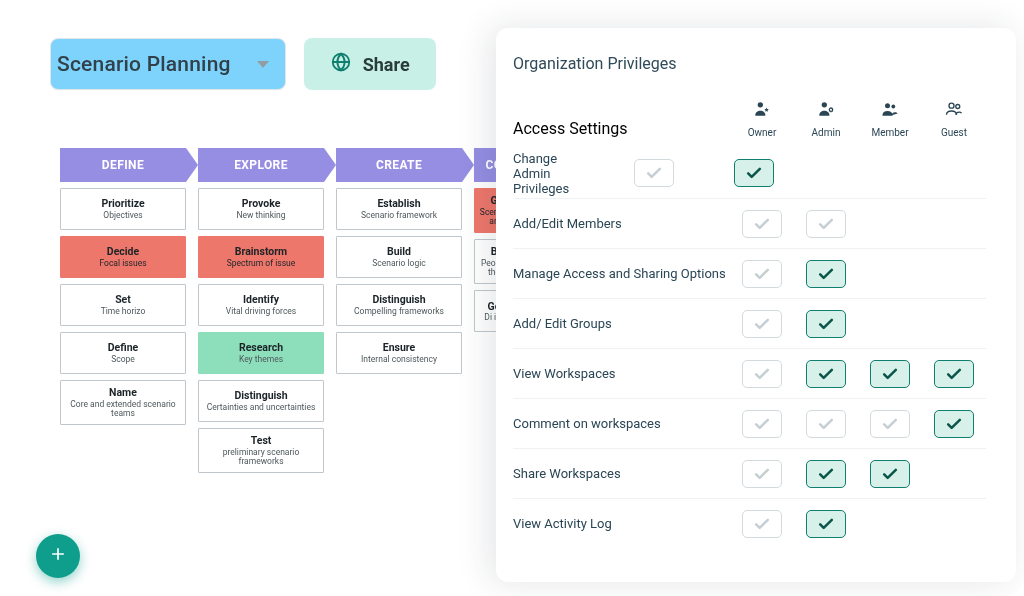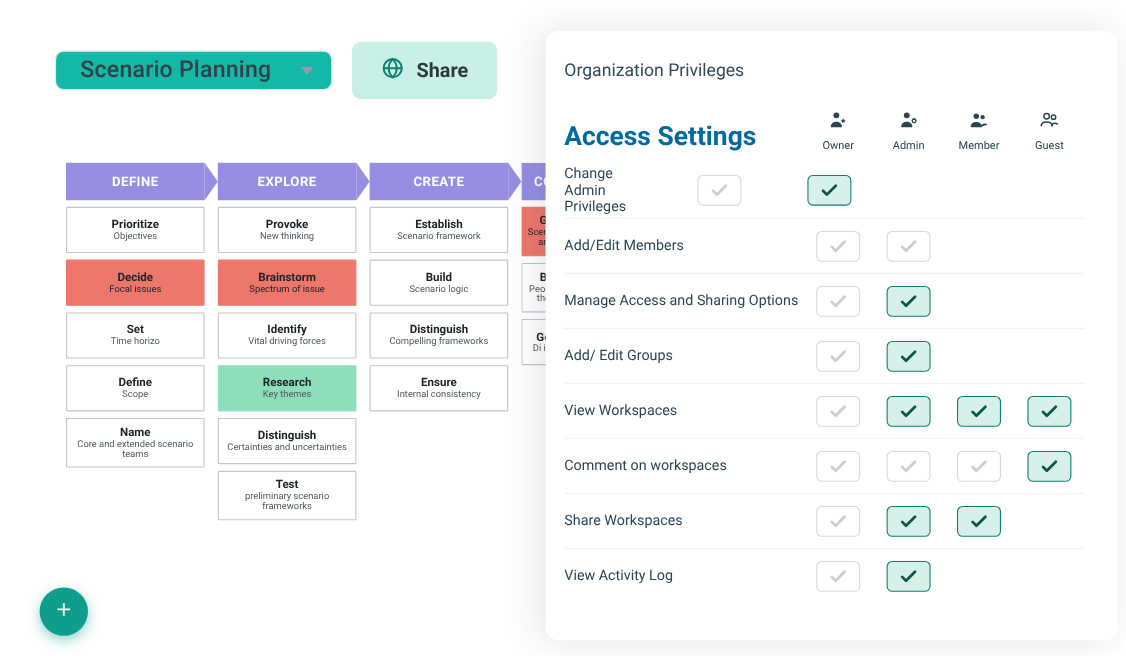--- a/index.html
+++ b/index.html
@@ -2,21 +2,21 @@
 <html><head>
 <meta charset="utf-8">
 <style>
   * { box-sizing: border-box; margin: 0; padding: 0; font-family: -apple-system, BlinkMacSystemFont, "Segoe UI", Roboto, Arial, sans-serif; }
   body { width: 1024px; height: 596px; background: #fff; position: relative; overflow: hidden; border-radius: 18px; }
 
   .canvas { position: absolute; inset: 0; }
 
   
   .topbar { position: absolute; top: 38px; left: 50px; display: flex; gap: 18px; align-items: center; }
-  .title-pill { background: #14b8a6; border: 1px solid #e2e7ea; border-radius: 8px; height: 36px; padding: 0 16px 0 22px; display: flex; align-items: center; gap: 26px; box-shadow: 0 1px 2px rgba(0,0,0,0.02); }
+  .title-pill { background: #7dd3fc; border: 1px solid #e2e7ea; border-radius: 8px; height: 52px; padding: 0 16px 0 6px; display: flex; align-items: center; gap: 26px; box-shadow: 0 1px 2px rgba(0,0,0,0.02); }
   .title-pill .title-text { font-size: 21px; font-weight: 500; color: #314049; letter-spacing: .2px; }
   .caret-down { width: 0; height: 0; border-left: 6px solid transparent; border-right: 6px solid transparent; border-top: 7px solid #929da3; }
   .share-btn { background: #c9f0e6; border-radius: 8px; height: 52px; padding: 0 26px; display: flex; align-items: center; gap: 11px; }
   .share-btn svg { width: 22px; height: 22px; }
   .share-btn .label { font-size: 18px; font-weight: 700; color: #2a3b3b; }
 
   
   .board { position: absolute; top: 148px; left: 60px; display: flex; gap: 12px; }
   .col { width: 126px; display: flex; flex-direction: column; gap: 6px; }
   .col.cut { width: 40px; overflow: hidden; }
@@ -31,21 +31,21 @@
   .card.red .t, .card.red .s { color: #1b2327; }
 
   
   .fab { position: absolute; left: 36px; bottom: 18px; width: 44px; height: 44px; border-radius: 50%; background: #0f9e8b; box-shadow: 0 4px 12px rgba(15,158,139,.45); display: flex; align-items: center; justify-content: center; }
   .fab svg { width: 20px; height: 20px; }
 
   
   .panel { position: absolute; top: 28px; right: 8px; bottom: 14px; width: 520px; background: #fff; border-radius: 12px; box-shadow: -6px 0 34px rgba(30,45,60,.12); padding: 26px 30px 18px 17px; }
   .panel-title { font-size: 16px; color: #2f4a58; }
   .grid-head { display: grid; grid-template-columns: 1fr 64px 64px 64px 64px; align-items: end; margin-top: 26px; margin-bottom: 10px; column-gap: 0; }
-  .section-title { font-size: 24px; font-weight: 700; color: #0369a1; }
+  .section-title { font-size: 16px; font-weight: 400; color: #000000; }
   .role { display: flex; flex-direction: column; align-items: center; gap: 4px; }
   .role svg { width: 20px; height: 20px; }
   .role .rl { font-size: 10px; color: #2a4655; }
   .row { display: grid; grid-template-columns: 1fr 64px 64px 64px 64px; align-items: center; height: 50px; border-top: 1px solid #eef2f4; }
   .row:first-of-type { border-top: none; gap: 36px; }
   .row .name { font-size: 13px; color: #2a4655; }
   .cell { display: flex; justify-content: center; }
   .chk { width: 40px; height: 28px; border-radius: 5px; display: flex; align-items: center; justify-content: center; }
   .chk.off { border: 1.6px solid #d3dadd; background: #fff; }
   .chk.off svg path { stroke: #c6cfd3; }

